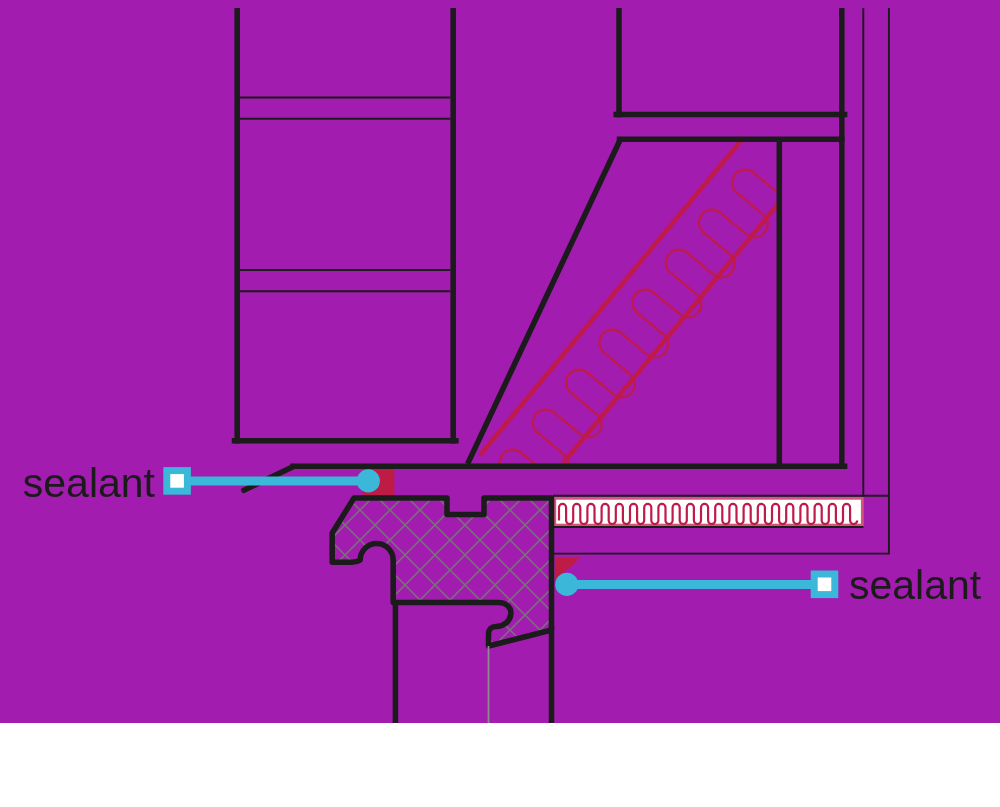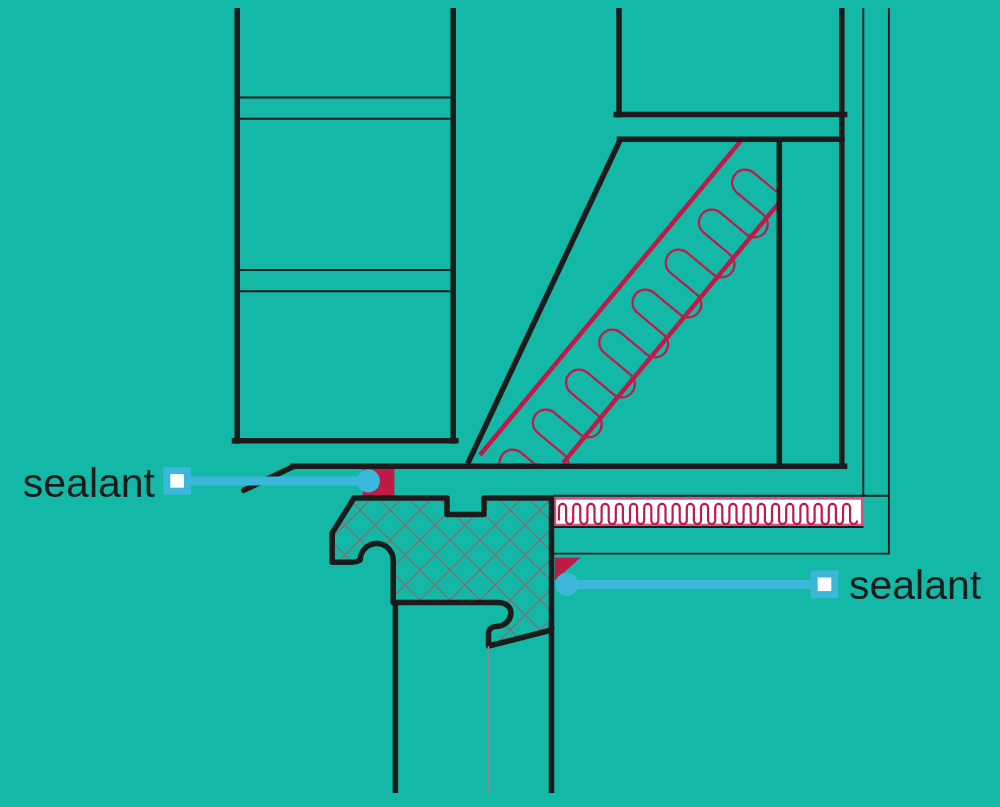--- a/index.html
+++ b/index.html
@@ -1,16 +1,16 @@
 <!DOCTYPE html>
 <html style="--line_black: #1b1b1b; --detail_gray: #8c8c8c; --hatch_gray: #757575; --membrane_crimson: #c01a4a; --membrane_pink: #d4557c; --sealant_red: #bf1c45; --callout_cyan: #3bb7d9; --background: #ffffff;"><head>
 <meta charset="utf-8">
 <style>
   html,body{margin:0;padding:0;background:#fff;}
-  .canvas{position:relative;width:1000px;height:807px;background:#14b8a6;overflow:hidden;
+  .canvas{position:relative;width:1000px;height:723px;background:#a21caf;overflow:hidden;
           font-family:"Liberation Sans", sans-serif;}
   svg{display:block;}
 
   
   .k5{stroke:var(--line_black,#1b1b1b);stroke-width:5.5;fill:none;}
   .k5sq{stroke:var(--line_black,#1b1b1b);stroke-width:5.5;fill:none;stroke-linecap:square;}
   .k2{stroke:var(--line_black,#1b1b1b);stroke-width:1.9;fill:none;}
   .kg{stroke:var(--detail_gray,#8c8c8c);stroke-width:1.8;fill:none;}
 
   

